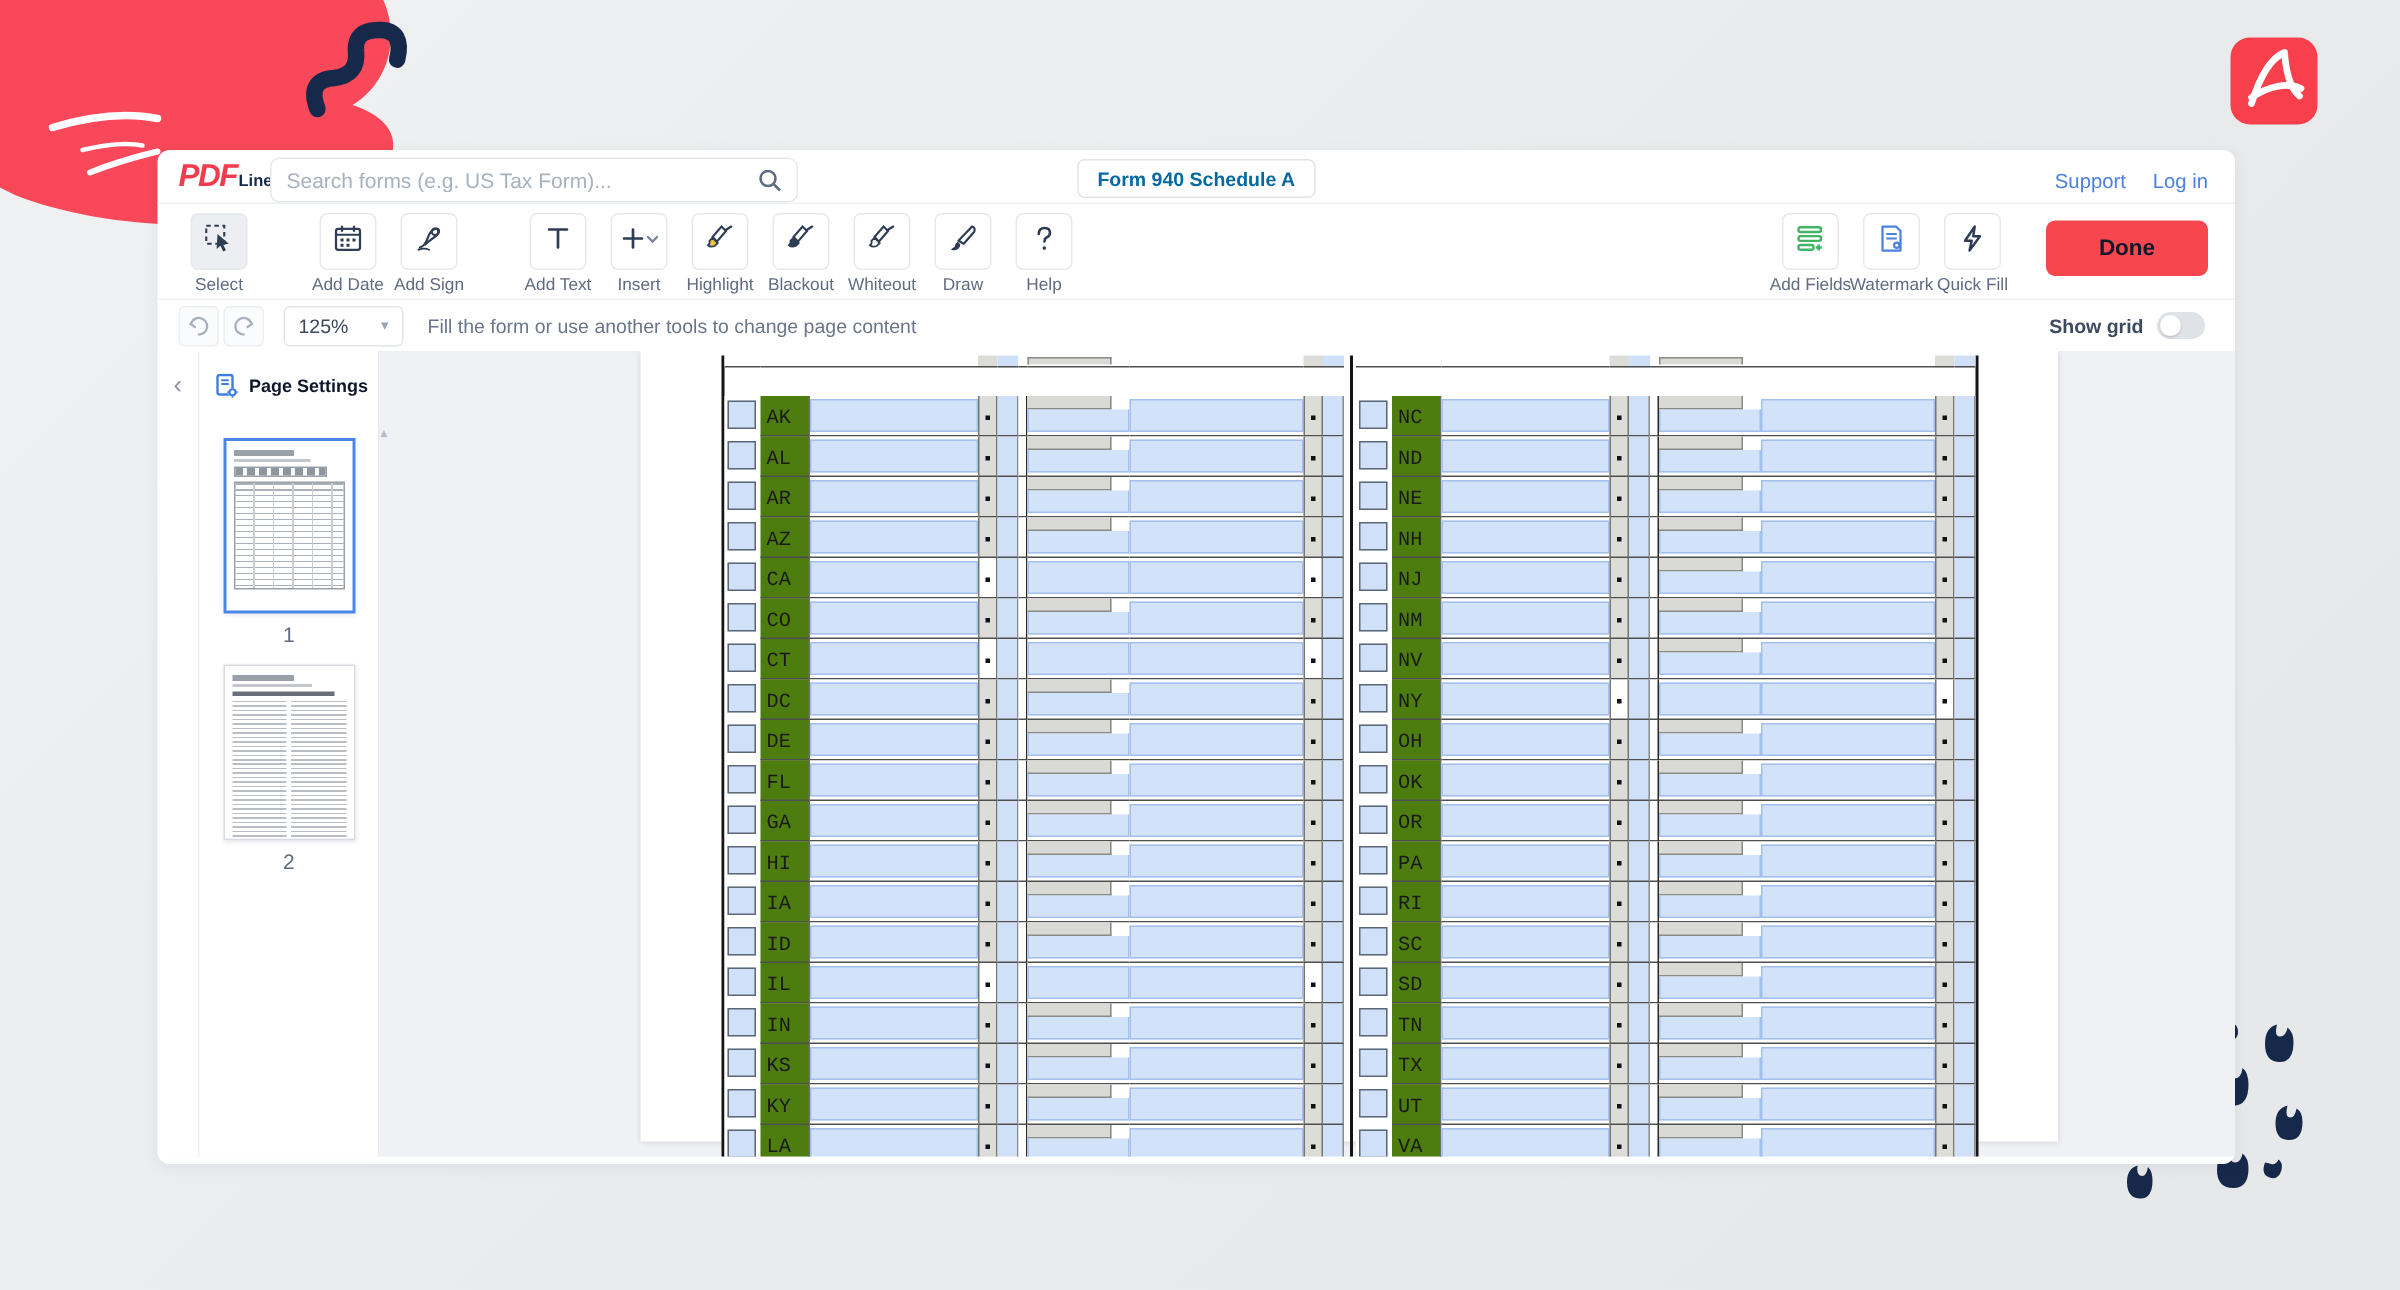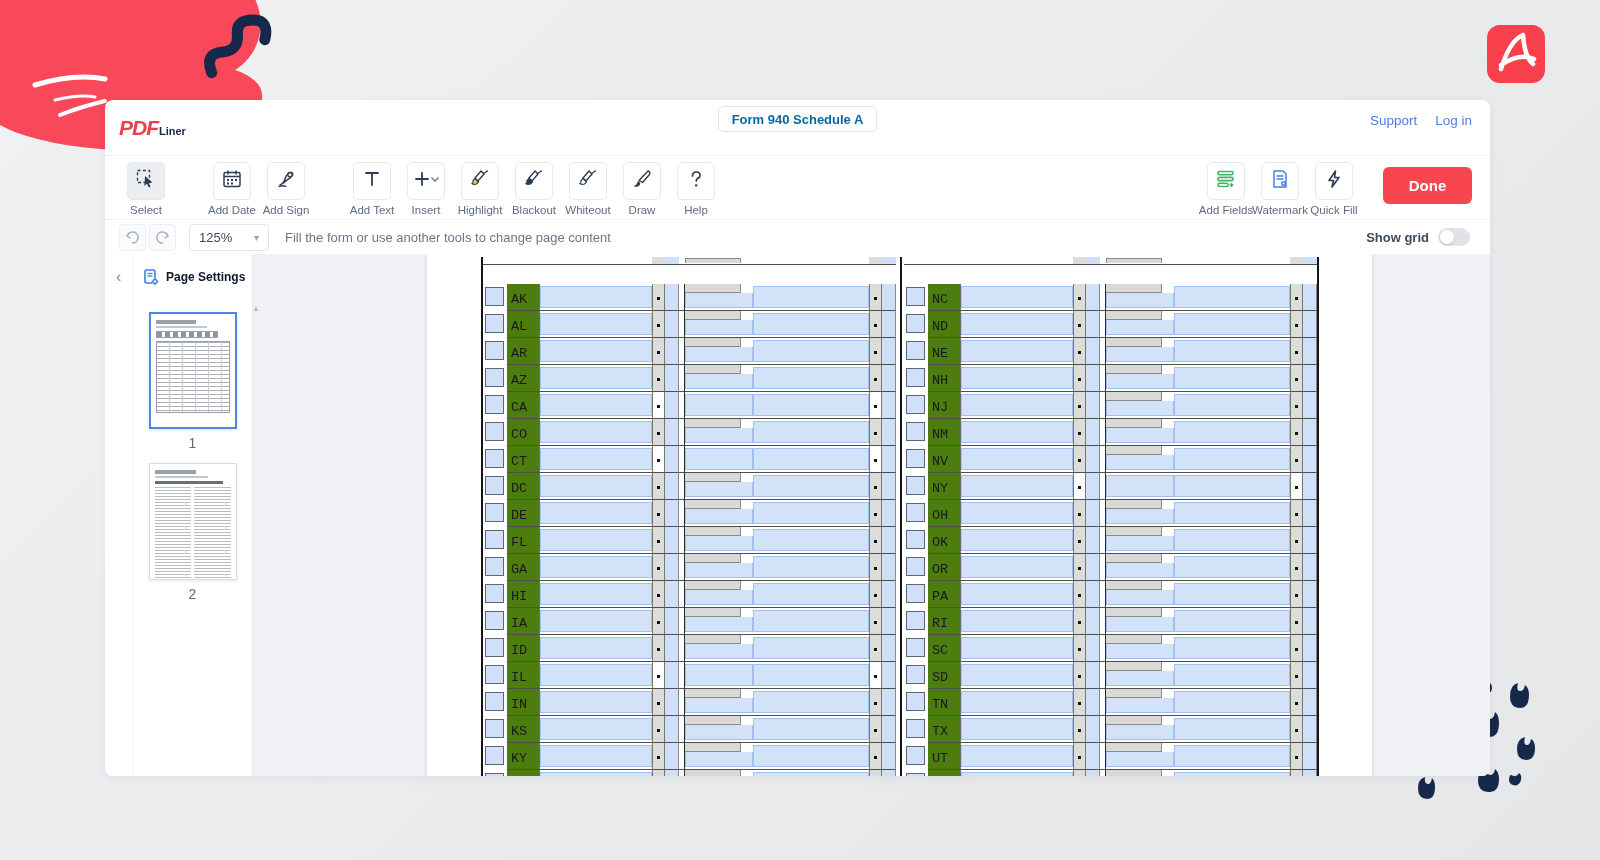--- a/index.html
+++ b/index.html
@@ -9,41 +9,41 @@
   
   .deco { position:absolute; pointer-events:none; }
   #splash { left:0; top:0; }
   #acrobat { left:1487px; top:25px; width:58px; height:58px; background:#f8404d; border-radius:13px; display:flex; align-items:center; justify-content:center; }
   #paws { left:1395px; top:655px; }
 
   
   .panel { position:absolute; left:105px; top:100px; width:1385px; height:676px; background:#fff; border-radius:8px; box-shadow:0 2px 10px rgba(30,40,70,.06); overflow:hidden; }
 
   
-  .hdr { height:56px; display:flex; align-items:center; position:relative; border-bottom:1px solid #f0f1f3; }
+  .hdr { height:36px; display:flex; align-items:center; position:relative; border-bottom:1px solid #f0f1f3; }
   .logo { margin-left:14px; display:flex; align-items:baseline; cursor:pointer; }
   .logo .pdf { font-size:21px; font-weight:900; font-style:italic; color:#f23b4c; letter-spacing:-1px; }
   .logo .liner { font-size:11px; font-weight:700; color:#16294a; margin-left:1px; }
   .search { position:absolute; left:75px; top:5px; width:352px; height:30px; border:1px solid #e4e7eb; border-radius:6px; display:flex; align-items:center; background:#fff; }
   .search input { flex:1; border:none; outline:none; font-size:14px; color:#3c4a5e; padding:0 10px; font-family:"Liberation Sans",sans-serif; background:transparent; }
   .search input::placeholder { color:#a8b2bf; }
   .search .mag { margin-right:10px; }
   .formchip { position:absolute; left:50%; transform:translateX(-50%); top:6px; height:26px; padding:0 13px; border:1px solid #e0e4e9; border-radius:5px; display:flex; align-items:center; font-size:13px; font-weight:700; color:#0369a1; background:#fff; }
   .hdr-links { position:absolute; right:18px; top:0; height:40px; display:flex; align-items:center; gap:18px; }
   .hdr-links a { font-size:13.5px; color:#4a80e0; text-decoration:none; cursor:pointer; }
 
   
   .tbar { height:64px; display:flex; align-items:flex-start; padding:6px 14px 0 14px; border-bottom:1px solid #f0f1f3; position:relative; }
   .tool { display:flex; flex-direction:column; align-items:center; width:54px; cursor:pointer; }
   .tool .box { width:38px; height:38px; border:1px solid #e6e9ec; border-radius:5px; display:flex; align-items:center; justify-content:center; background:#fff; }
   .tool.active .box { background:#eceef1; }
   .tool .lbl { font-size:11.5px; color:#5f6b80; margin-top:4px; white-space:nowrap; }
   .tgap { width:32px; }
   .tbar-right { position:absolute; right:18px; top:6px; display:flex; align-items:flex-start; }
-  .done-btn { width:89px; height:37px; margin:5px 0 0 22px; background:#f8464f; color:#ffffff; border:none; border-radius:6px; font-size:15px; font-weight:700; cursor:pointer; font-family:"Liberation Sans",sans-serif; }
+  .done-btn { width:108px; height:37px; margin:5px 0 0 22px; background:#f8464f; color:#0f172a; border:none; border-radius:6px; font-size:15px; font-weight:700; cursor:pointer; font-family:"Liberation Sans",sans-serif; }
 
   
   .sbar { height:34px; display:flex; align-items:center; padding:0 14px; position:relative; }
   .ur { width:27px; height:27px; border:1px solid #eceef1; background:#fafbfc; border-radius:4px; color:#a7b0bd; font-size:15px; display:flex; align-items:center; justify-content:center; cursor:pointer; margin-right:3px; }
   .zoomsel { width:80px; height:27px; border:1px solid #e2e5ea; border-radius:4px; margin-left:10px; display:flex; align-items:center; justify-content:space-between; padding:0 9px; font-size:13px; color:#3c4a5e; cursor:pointer; background:#fff; }
   .zoomsel .chev { color:#9aa4b2; font-size:10px; }
   .hint { margin-left:16px; font-size:13px; color:#6a7688; }
   .gridctl { position:absolute; right:20px; display:flex; align-items:center; gap:9px; }
   .gridctl .glbl { font-size:13px; font-weight:700; color:#3c4a5e; }
   .toggle { width:32px; height:18px; border-radius:9px; background:#dfe2e7; position:relative; cursor:pointer; }
@@ -130,20 +130,27 @@
   </g>
 </svg>
 
 <div class="panel">
 
   <div class="hdr">
     <div class="logo">
       <span class="pdf">PDF</span>
       <span class="liner">Liner</span>
     </div>
+    <div class="search">
+      <input type="text" placeholder="Search forms (e.g. US Tax Form)..." style="">
+      <svg class="mag" width="16" height="16" viewBox="0 0 16 16">
+        <circle cx="7" cy="7" r="5" stroke="#5f6b80" stroke-width="1.7" fill="none"></circle>
+        <line x1="11" y1="11" x2="15" y2="15" stroke="#5f6b80" stroke-width="1.7"></line>
+      </svg>
+    </div>
     <div class="formchip">
       <span>Form 940 Schedule A</span>
     </div>
     <div class="hdr-links">
       <a>Support</a>
       <a>Log in</a>
     </div>
   </div>
 
   <div class="tbar">

